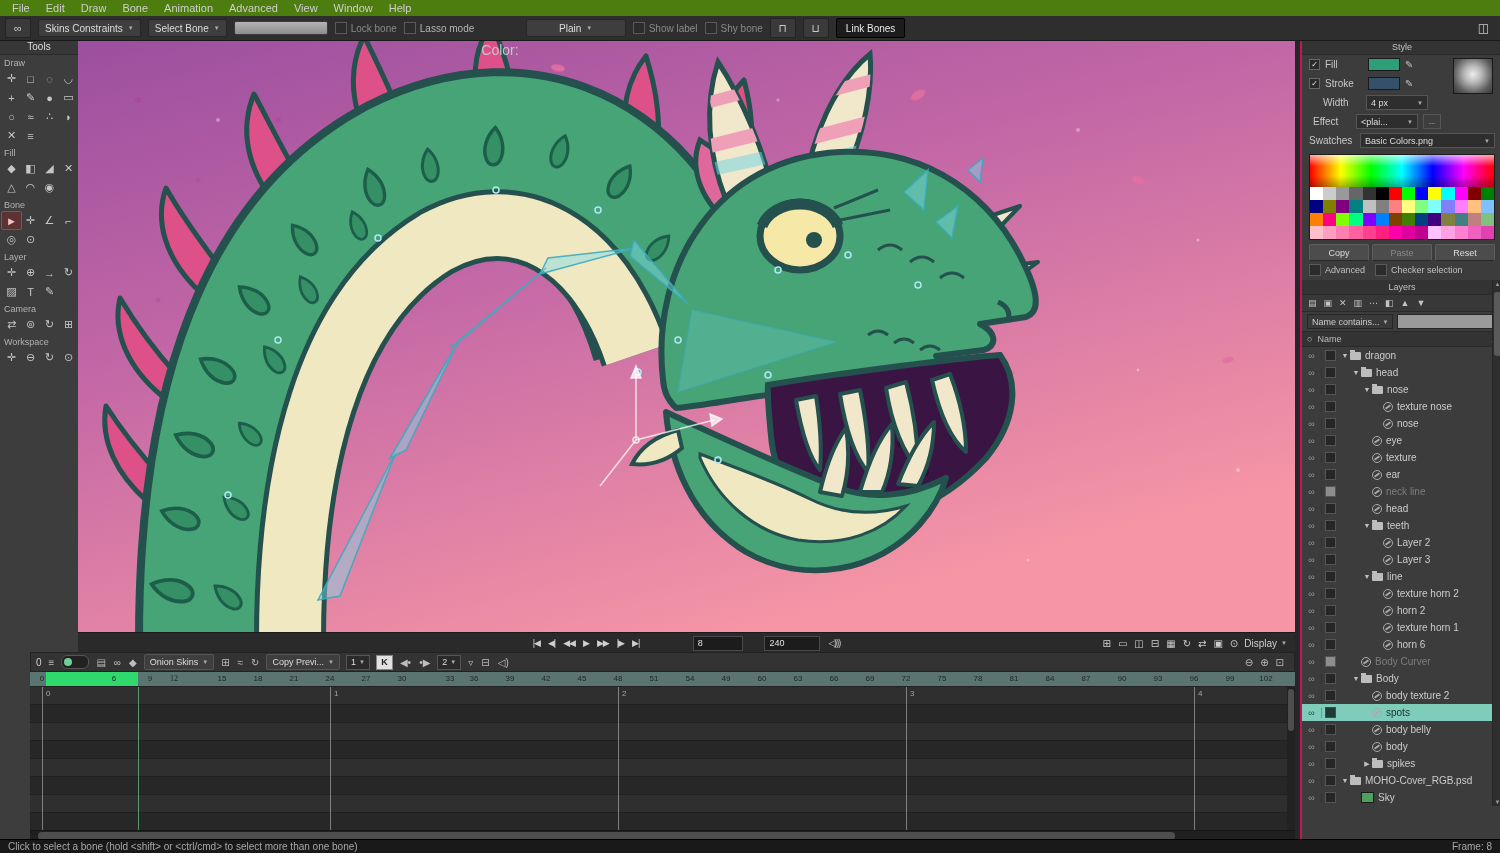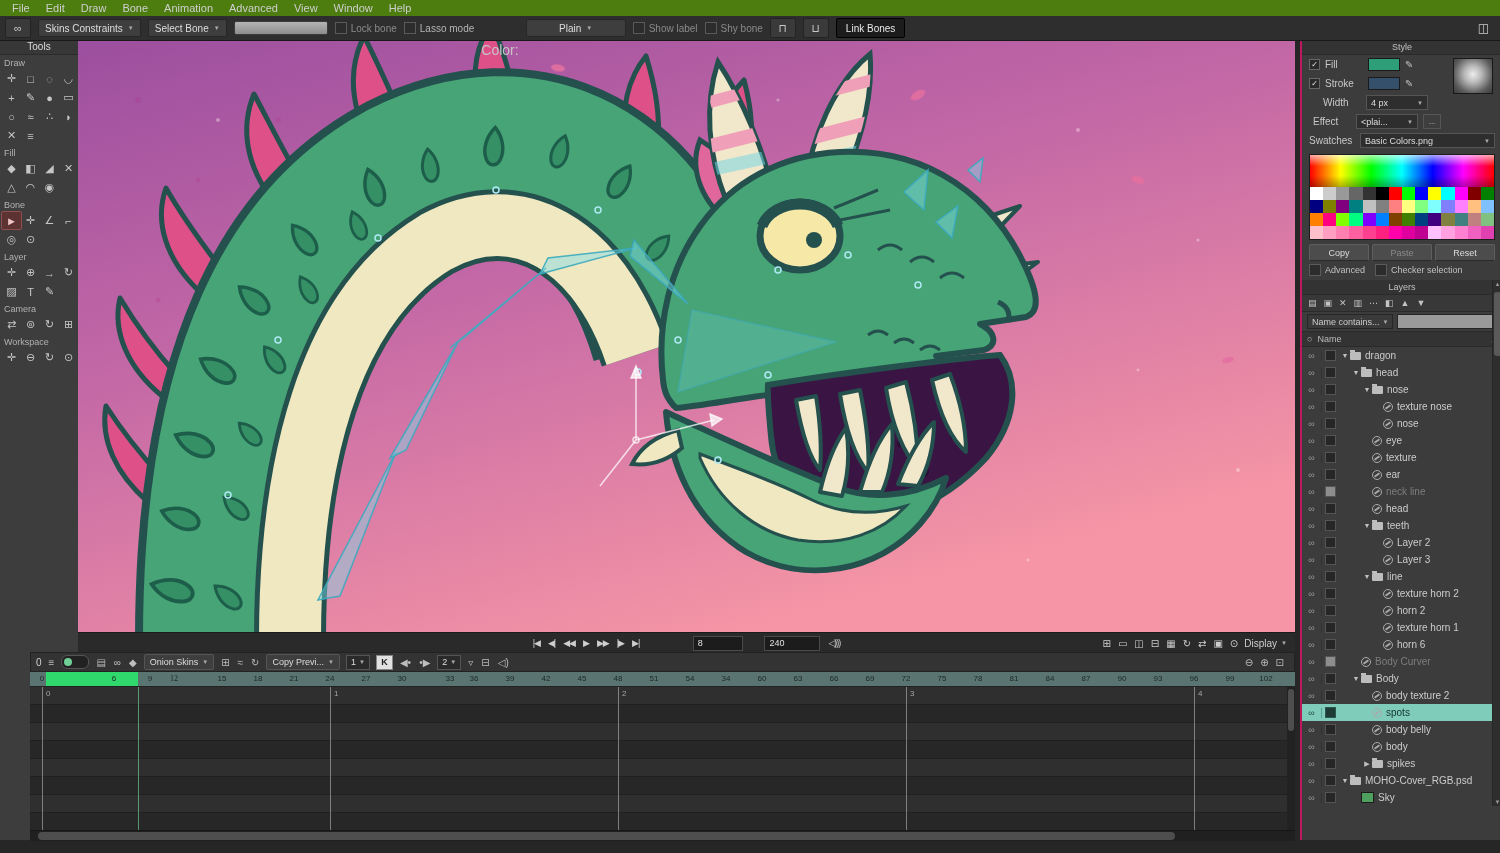--- a/index.html
+++ b/index.html
@@ -554,21 +554,21 @@
         <div class="ruler-num" style="left: 336px;">27</div>
         <div class="ruler-num" style="left: 372px;">30</div>
         <div class="ruler-num" style="left: 420px;">33</div>
         <div class="ruler-num" style="left: 444px;">36</div>
         <div class="ruler-num" style="left: 480px;">39</div>
         <div class="ruler-num" style="left: 516px;">42</div>
         <div class="ruler-num" style="left: 552px;">45</div>
         <div class="ruler-num" style="left: 588px;">48</div>
         <div class="ruler-num" style="left: 624px;">51</div>
         <div class="ruler-num" style="left: 660px;">54</div>
-        <div class="ruler-num" style="left: 696px;">34</div>
+        <div class="ruler-num" style="left: 696px;">49</div>
         <div class="ruler-num" style="left: 732px;">60</div>
         <div class="ruler-num" style="left: 768px;">63</div>
         <div class="ruler-num" style="left: 804px;">66</div>
         <div class="ruler-num" style="left: 840px;">69</div>
         <div class="ruler-num" style="left: 876px;">72</div>
         <div class="ruler-num" style="left: 912px;">75</div>
         <div class="ruler-num" style="left: 948px;">78</div>
         <div class="ruler-num" style="left: 984px;">81</div>
         <div class="ruler-num" style="left: 1020px;">84</div>
         <div class="ruler-num" style="left: 1056px;">87</div>
@@ -966,13 +966,17 @@
           </div>
         </div>
       <div class="layers-scroll">
         <div class="arr" style="top:1px">▲</div>
         <div class="thumb"></div>
         <div class="arr" style="bottom:1px">▼</div>
       </div>
     </div>
   </div>
 
+  <div class="status-bar">
+    <span>Click to select a bone (hold &lt;shift&gt; or &lt;ctrl/cmd&gt; to select more than one bone)</span>
+    <span>Frame: 8</span>
+  </div>
 </div>
 
 </body></html>

